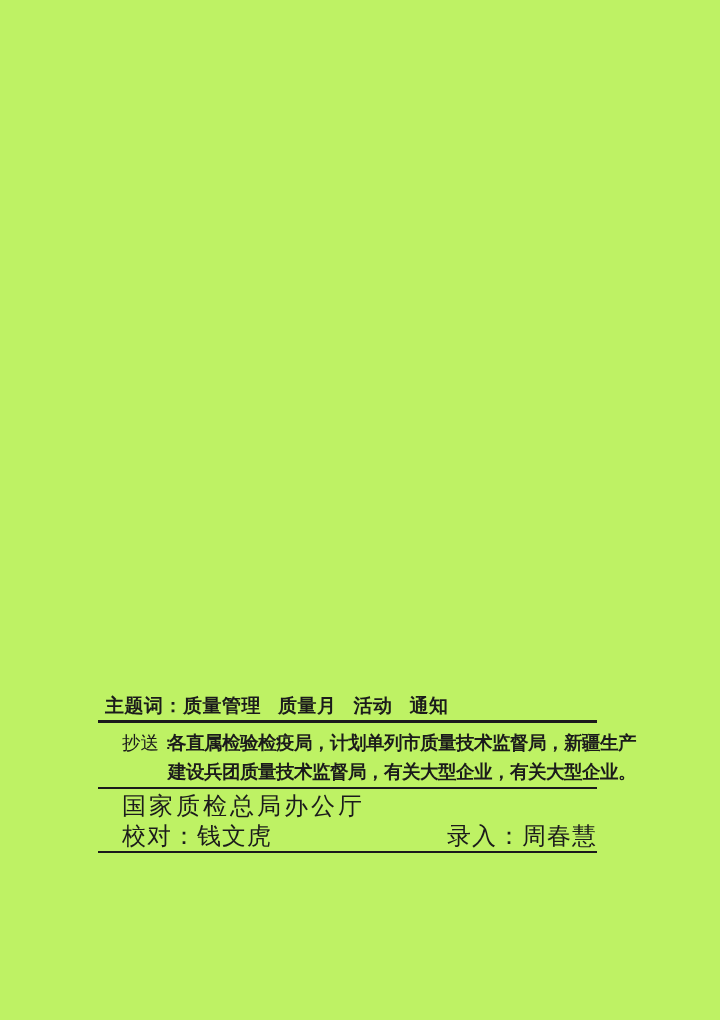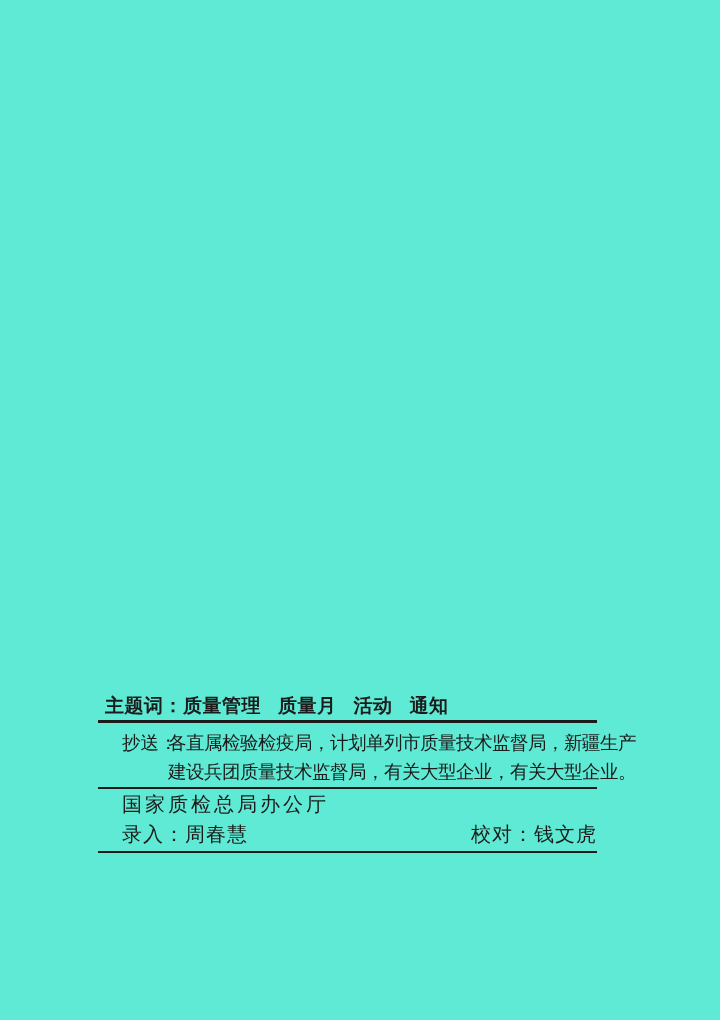--- a/index.html
+++ b/index.html
@@ -1,20 +1,20 @@
 <!DOCTYPE html>
 <html><head>
 <meta charset="utf-8">
 <style>
   html, body { margin: 0; padding: 0; background: #ffffff; }
   .page {
     position: relative;
     width: 720px;
     height: 1020px;
-    background: #5eead4;
+    background: #bef264;
     font-family: "Liberation Serif", "DejaVu Serif", serif;
     color: #1b1b1b;
     overflow: hidden;
   }
   .content-block {
     position: absolute;
     left: 98px;
     top: 692px;
     width: 499px;
   }
@@ -45,25 +45,25 @@
     width: 46px;
     flex: 0 0 46px;
     line-height: 29px;
     white-space: nowrap;
   }
   .cc-lines { flex: 1 1 auto; }
   .cc-line {
     line-height: 29px;
     white-space: nowrap;
     letter-spacing: -0.5px;
+    font-weight: bold;
   }
   .footer {
     padding: 2px 0 0 24px;
-    font-size: 20px;
-    font-family: Liberation Mono, monospace;
+    font-size: 24px;
   }
   .footer-row {
     display: flex;
     justify-content: space-between;
     line-height: 30px;
     height: 30px;
     white-space: nowrap;
   }
   .issuer { letter-spacing: 3px; }
   .print-date { padding-right: 9px; letter-spacing: 0.5px; }
@@ -89,21 +89,21 @@
       </div>
     </div>
 
     <div class="rule rule-mid"></div>
 
     <div class="footer">
       <div class="footer-row">
         <span class="issuer">国家质检总局办公厅</span>
       </div>
       <div class="footer-row">
+        <span class="person-line"><span>校对：</span><span>钱文虎</span></span>
         <span class="person-line"><span>录入：</span><span>周春慧</span></span>
-        <span class="person-line"><span>校对：</span><span>钱文虎</span></span>
       </div>
     </div>
 
     <div class="rule rule-thick"></div>
 
   </div>
 </div>
 
 </body></html>

